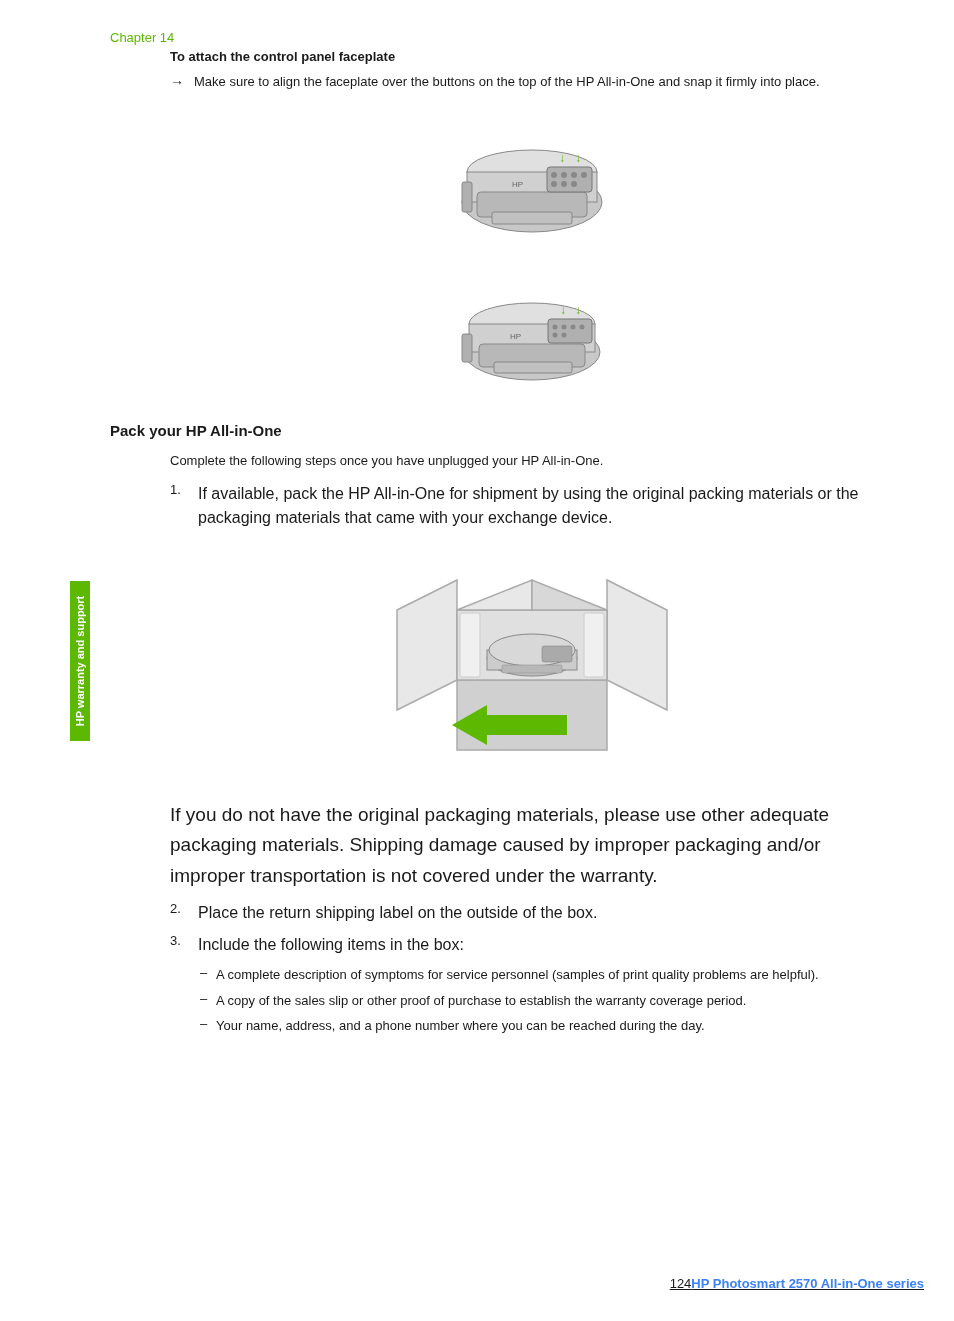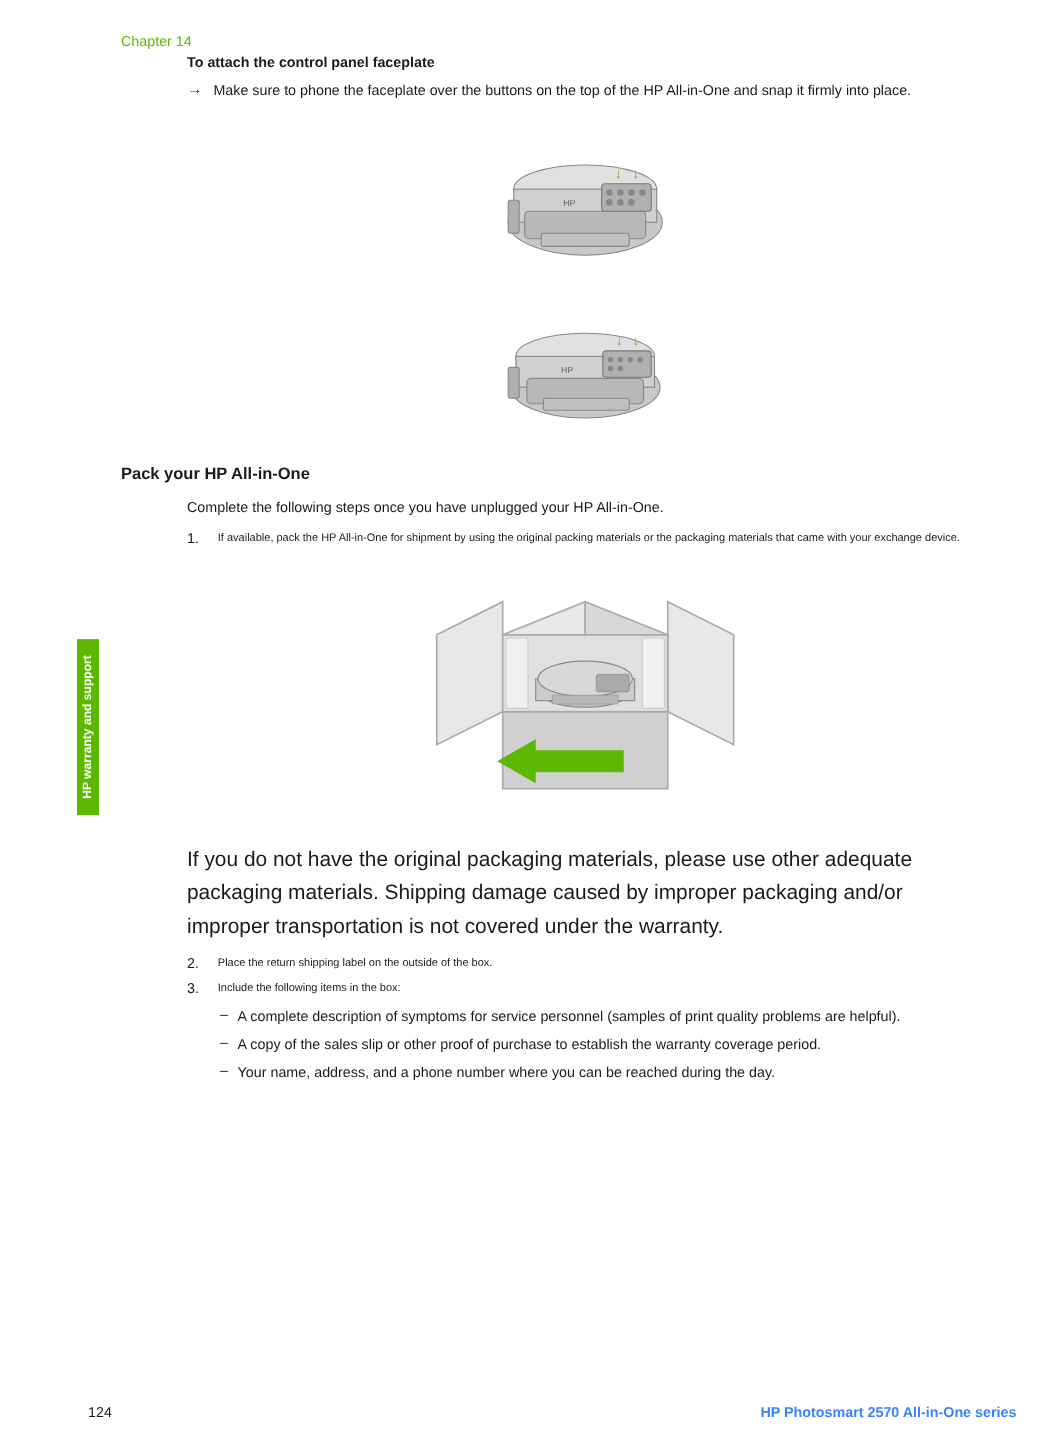--- a/index.html
+++ b/index.html
@@ -104,23 +104,22 @@
       margin-bottom: 8px;
     }
 
     .num-label {
       min-width: 28px;
       font-size: 13px;
       font-weight: normal;
     }
 
     .num-text {
-      font-size: 10px;
+      font-size: 16px;
       line-height: 1.5;
-      text-align: center;
     }
 
     .box-illustration {
       display: flex;
       justify-content: center;
       margin: 20px 0 20px 60px;
     }
 
     .paragraph-text {
       margin-left: 60px;
@@ -150,22 +149,23 @@
       line-height: 1.5;
     }
 
     
     .footer {
       position: absolute;
       bottom: 30px;
       left: 30px;
       right: 30px;
       display: flex;
-      justify-content: space-between;
+      justify-content: flex-end;
       align-items: center;
+      text-decoration: underline;
     }
 
     .footer-page {
       font-size: 13px;
       color: #1a1a1a;
       margin-left: 50px;
     }
 
     .footer-brand {
       font-size: 13px;
@@ -197,21 +197,21 @@
 <div class="side-tab">HP warranty and support</div>
 
 <div class="page-container">
 
   <div class="chapter-label">Chapter 14</div>
 
   <div class="section-heading">To attach the control panel faceplate</div>
 
   <div class="arrow-item">
     <span class="arrow-symbol">→</span>
-    <span class="arrow-text">Make sure to phone the faceplate over the buttons on the top of the HP All-in-One and snap it firmly into place.</span>
+    <span class="arrow-text">Make sure to align the faceplate over the buttons on the top of the HP All-in-One and snap it firmly into place.</span>
   </div>
 
   <div class="illustration-container">
     <svg class="printer-top-svg" viewBox="0 0 200 130">
 
       <ellipse cx="100" cy="90" rx="70" ry="30" fill="#c8c8c8" stroke="#888" stroke-width="1"></ellipse>
 
       <ellipse cx="100" cy="60" rx="65" ry="22" fill="#e0e0e0" stroke="#888" stroke-width="1"></ellipse>
       <rect x="35" y="60" width="130" height="30" fill="#d0d0d0" stroke="#888" stroke-width="1"></rect>
 

